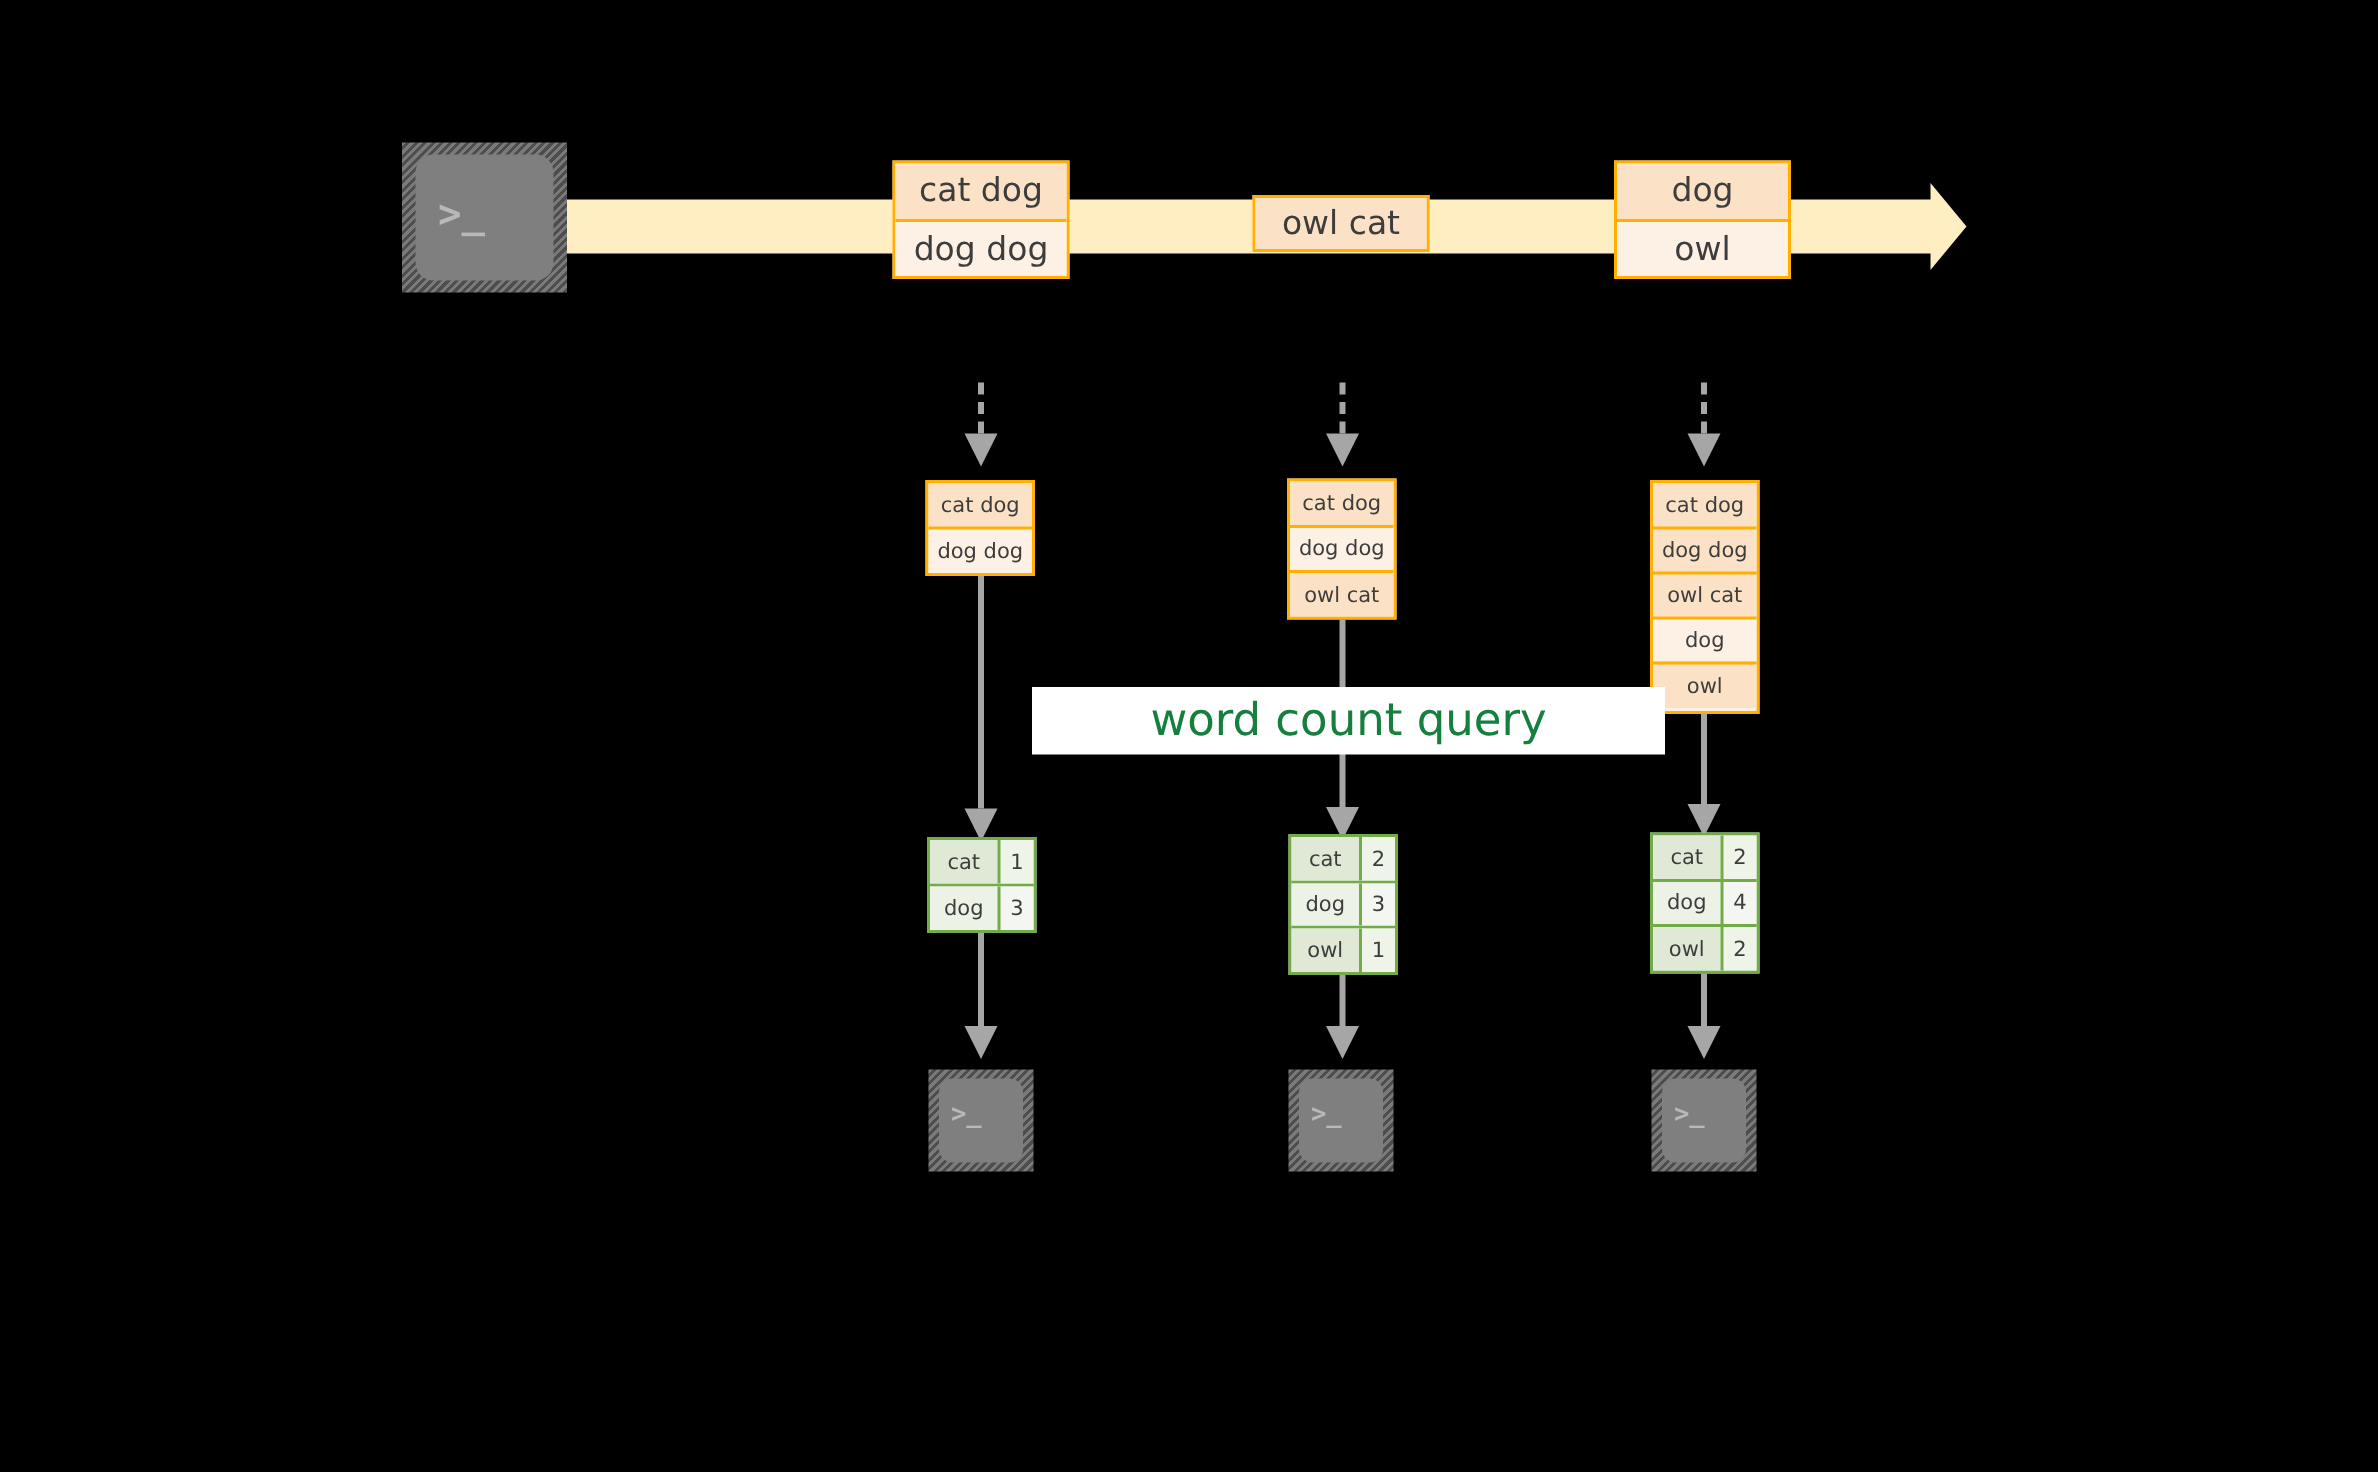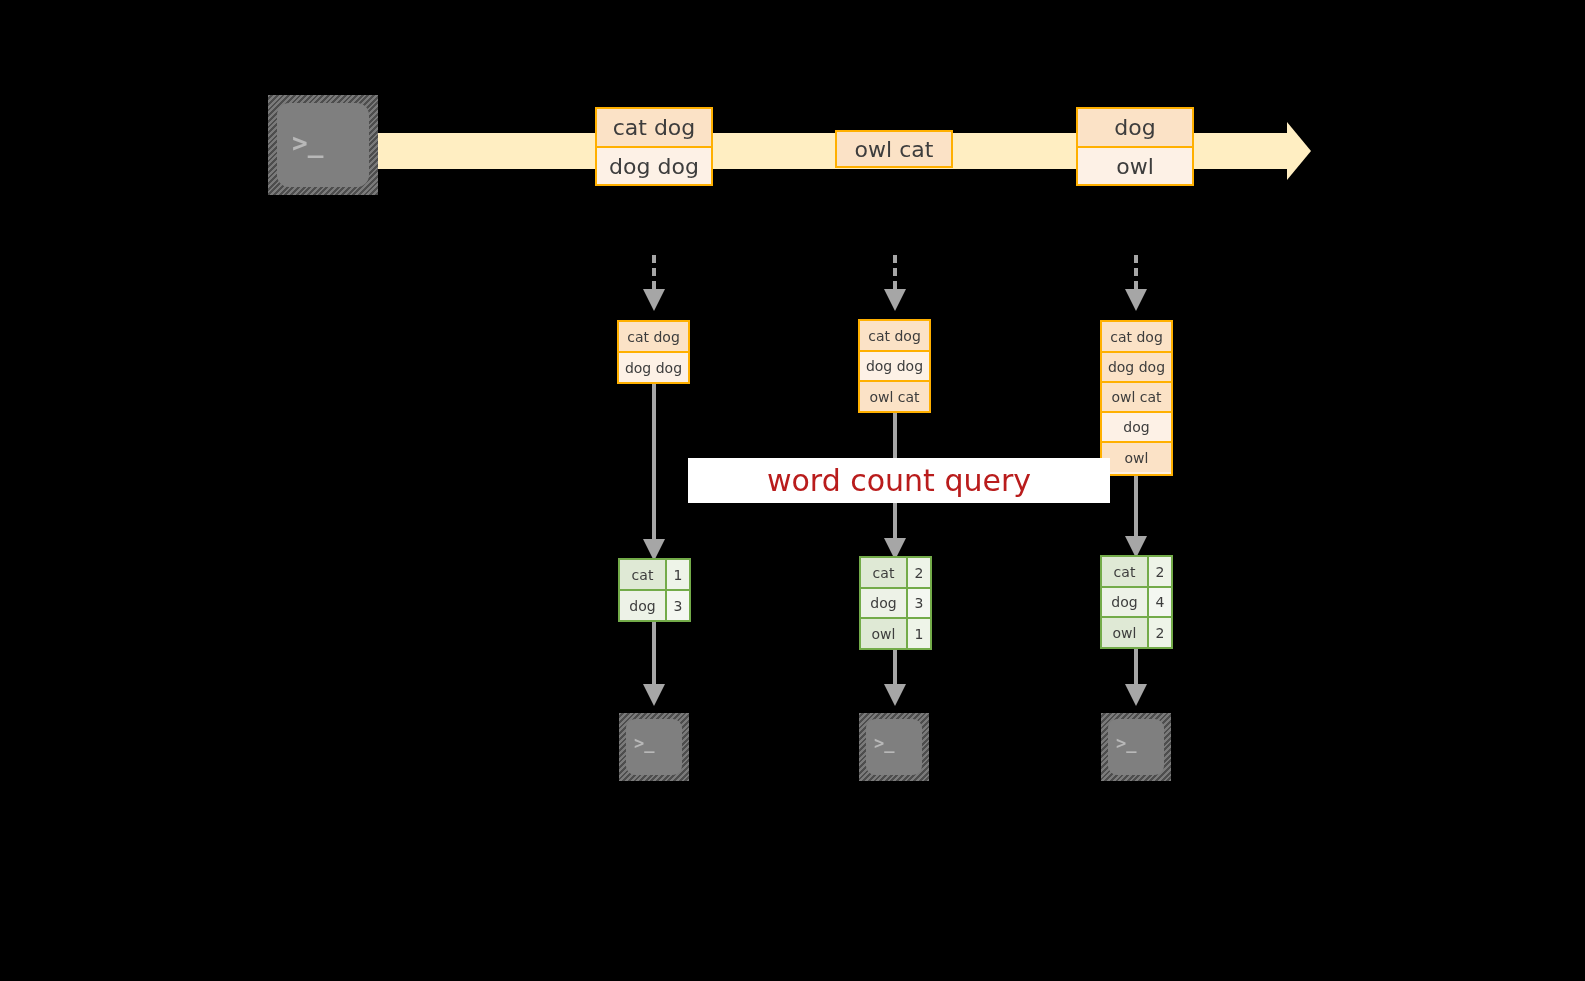--- a/index.html
+++ b/index.html
@@ -120,21 +120,21 @@
     border-top: 22px solid #a6a6a6;
   }
 
   
   .qband {
     position: absolute;
     background: #ffffff;
     display: flex;
     align-items: center;
     justify-content: center;
-    color: #b91c1c;
+    color: #15803d;
     white-space: nowrap;
   }
 </style>
 </head>
 <body>
 
 <div id="stage">
 
   <div class="stream-shaft" style="left:370px; top:133px; width:918px; height:36px;"></div>
   <div class="stream-head" style="left:1287px; top:122px;"></div>

